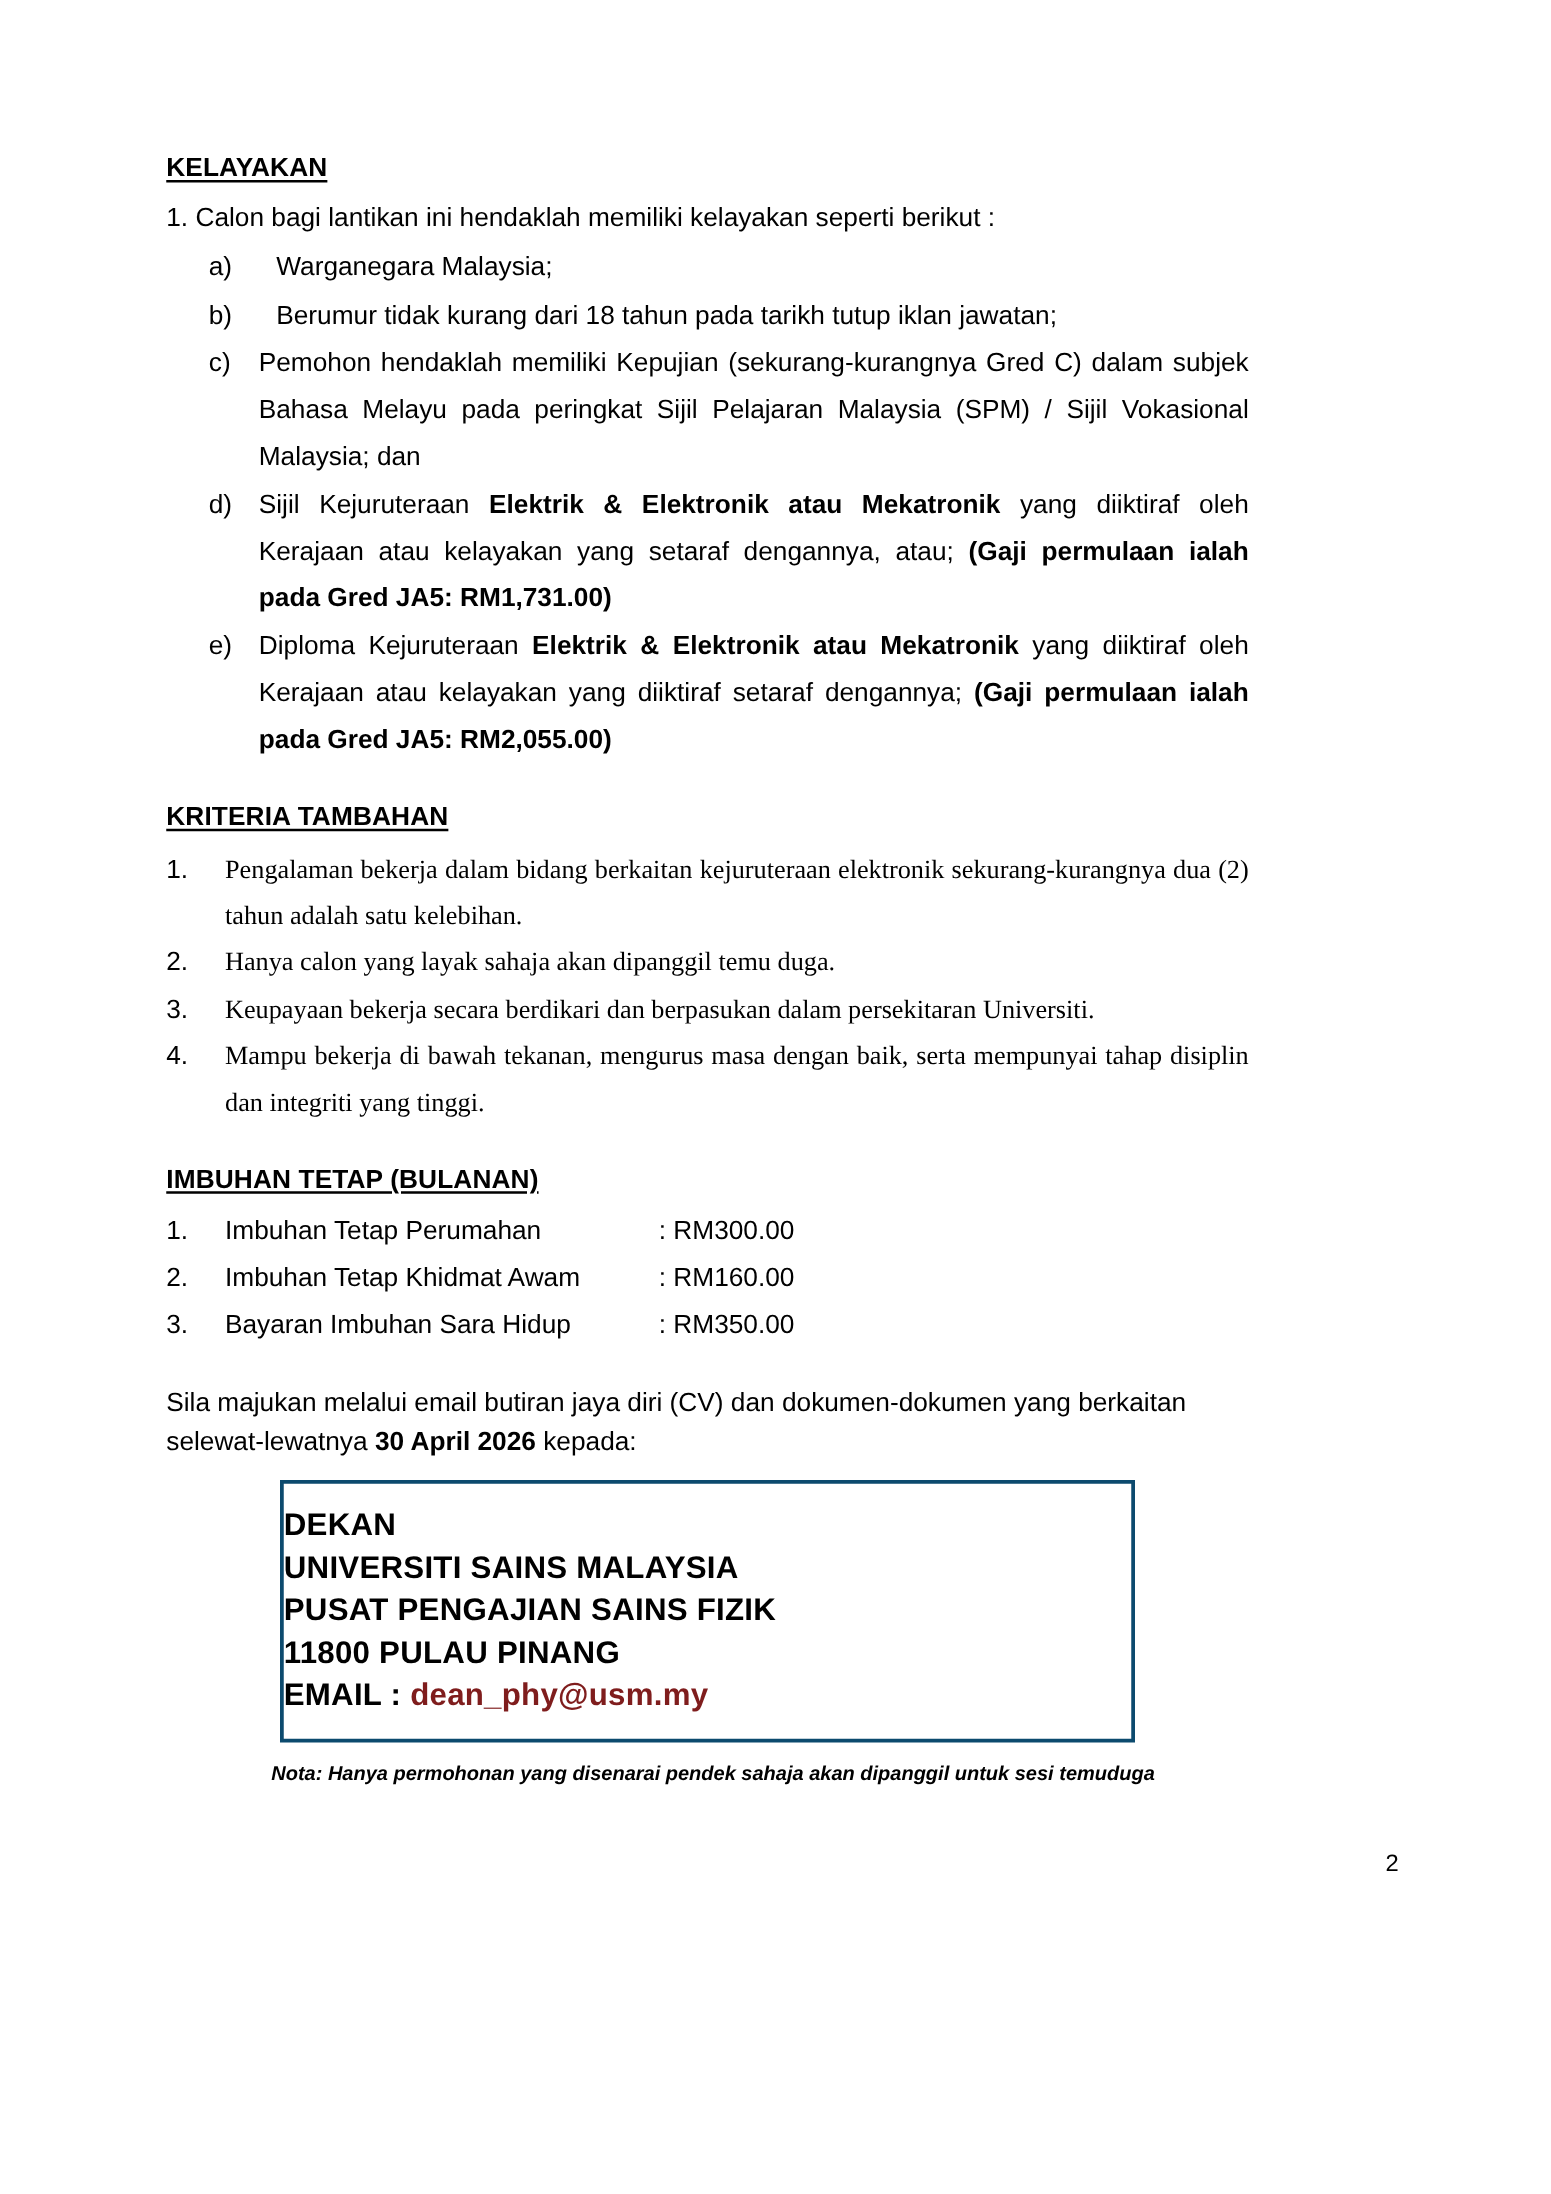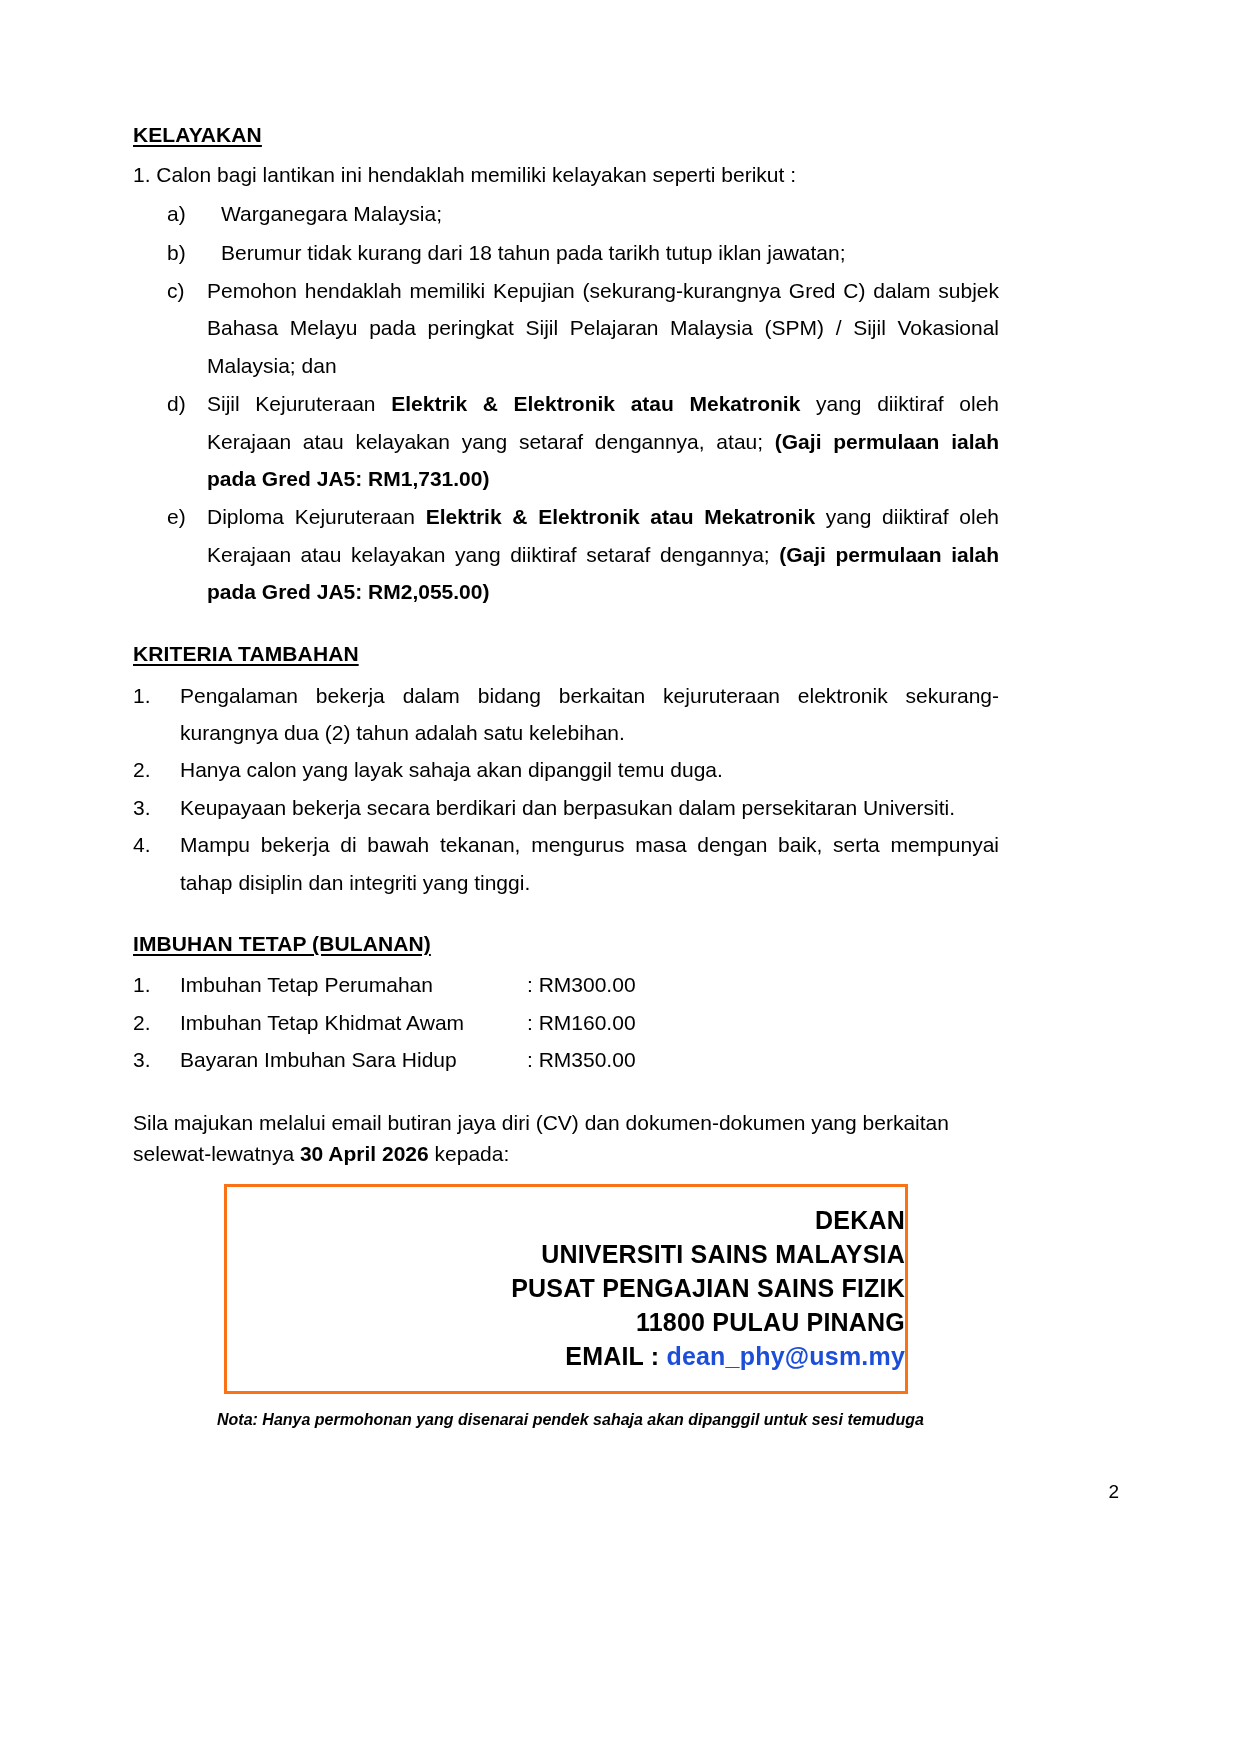--- a/index.html
+++ b/index.html
@@ -69,53 +69,54 @@
   .num-item {
     display: flex;
     font-size: 21px;
     line-height: 1.78;
   }
   .num-marker { flex: 0 0 auto; width: 47px; }
   .num-text {
     flex: 1 1 auto;
     text-align: justify;
     text-justify: inter-word;
+    font-family: Liberation Serif, serif;
   }
   .num-text.nojustify { text-align: left; }
 
   
   .allow-list { margin: 0; padding: 0; list-style: none; }
   .allow-item {
     display: flex;
     font-size: 21px;
     line-height: 1.78;
   }
   .allow-marker { flex: 0 0 47px; }
   .allow-label  { flex: 0 0 347px; }
   .allow-value  { flex: 0 0 auto; }
   .spacer-md { height: 30px; }
 
   b, .bold { font-weight: bold; }
 
   
   .address-box {
-    border: 3px solid #f97316;
+    border: 3px solid #0c4a6e;
     margin: 15px auto 0 auto;
     width: 684px;
     padding: 16px 0 18px 0;
-    text-align: right;
+    text-align: left;
     box-sizing: border-box;
   }
   .address-line {
     font-size: 25px;
     font-weight: bold;
     line-height: 1.36;
     letter-spacing: 0.2px;
   }
-  .email-addr { color: #1d4ed8; }
+  .email-addr { color: #7f1d1d; }
 
   
   .note {
     font-size: 16px;
     font-style: italic;
     font-weight: bold;
     margin-top: 17px;
     padding-left: 84px;
   }
   .page-number {

